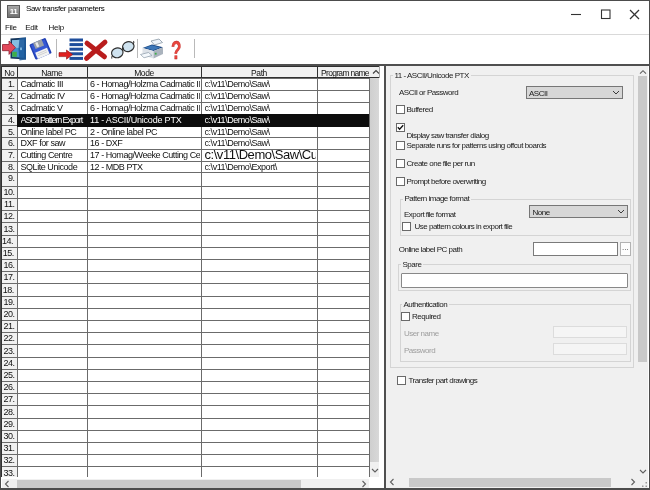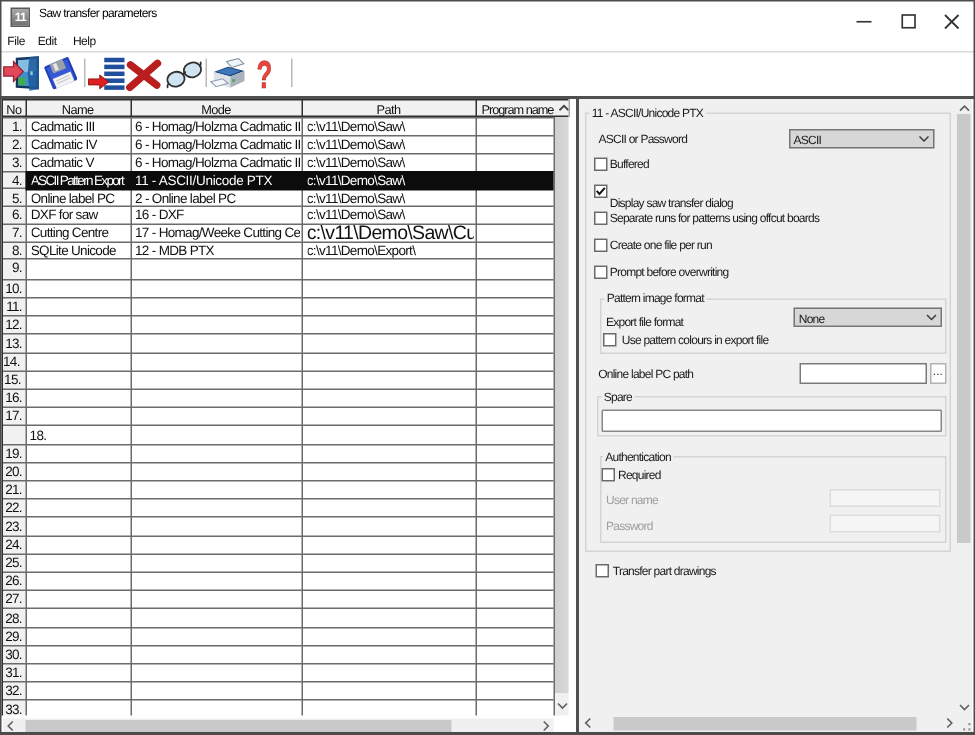--- a/index.html
+++ b/index.html
@@ -171,21 +171,21 @@
 <div style="left:204.5px;top:161.79999999999998px;width:111px;height:10.599999999999994px;font-size:9px;letter-spacing:-0.45px;color:#111;line-height:10.099999999999994px;overflow:hidden;white-space:nowrap">c:\v11\Demo\Export\</div>
 <div style="left:2px;top:173.39999999999998px;width:12.6px;text-align:right;font-size:9px;letter-spacing:-0.45px;color:#111;line-height:10.5px">9.</div>
 <div style="left:2px;top:186.89999999999998px;width:12.6px;text-align:right;font-size:9px;letter-spacing:-0.45px;color:#111;line-height:10.5px">10.</div>
 <div style="left:2px;top:199.1px;width:12.6px;text-align:right;font-size:9px;letter-spacing:-0.45px;color:#111;line-height:10.5px">11.</div>
 <div style="left:2px;top:211.29999999999998px;width:12.6px;text-align:right;font-size:9px;letter-spacing:-0.45px;color:#111;line-height:10.5px">12.</div>
 <div style="left:2px;top:223.5px;width:12.6px;text-align:right;font-size:9px;letter-spacing:-0.45px;color:#111;line-height:10.5px">13.</div>
 <div style="left:2px;top:235.7px;width:12.6px;text-align:left;font-size:9px;letter-spacing:-0.45px;color:#111;line-height:10.5px">14.</div>
 <div style="left:2px;top:247.89999999999998px;width:12.6px;text-align:center;font-size:9px;letter-spacing:-0.45px;color:#111;line-height:10.5px">15.</div>
 <div style="left:2px;top:260.09999999999997px;width:12.6px;text-align:right;font-size:9px;letter-spacing:-0.45px;color:#111;line-height:10.5px">16.</div>
 <div style="left:2px;top:272.3px;width:12.6px;text-align:right;font-size:9px;letter-spacing:-0.45px;color:#111;line-height:10.5px">17.</div>
-<div style="left:19px;top:284.5px;width:12.6px;text-align:center;font-size:9px;letter-spacing:-0.45px;color:#111;line-height:10.5px">18.</div>
+<div style="left:2px;top:284.5px;width:12.6px;text-align:center;font-size:9px;letter-spacing:-0.45px;color:#111;line-height:10.5px">18.</div>
 <div style="left:2px;top:296.7px;width:12.6px;text-align:right;font-size:9px;letter-spacing:-0.45px;color:#111;line-height:10.5px">19.</div>
 <div style="left:2px;top:308.9px;width:12.6px;text-align:right;font-size:9px;letter-spacing:-0.45px;color:#111;line-height:10.5px">20.</div>
 <div style="left:2px;top:321.09999999999997px;width:12.6px;text-align:right;font-size:9px;letter-spacing:-0.45px;color:#111;line-height:10.5px">21.</div>
 <div style="left:2px;top:333.3px;width:12.6px;text-align:right;font-size:9px;letter-spacing:-0.45px;color:#111;line-height:10.5px">22.</div>
 <div style="left:2px;top:345.5px;width:12.6px;text-align:right;font-size:9px;letter-spacing:-0.45px;color:#111;line-height:10.5px">23.</div>
 <div style="left:2px;top:357.7px;width:12.6px;text-align:right;font-size:9px;letter-spacing:-0.45px;color:#111;line-height:10.5px">24.</div>
 <div style="left:2px;top:369.9px;width:12.6px;text-align:right;font-size:9px;letter-spacing:-0.45px;color:#111;line-height:10.5px">25.</div>
 <div style="left:2px;top:382.09999999999997px;width:12.6px;text-align:right;font-size:9px;letter-spacing:-0.45px;color:#111;line-height:10.5px">26.</div>
 <div style="left:2px;top:394.3px;width:12.6px;text-align:right;font-size:9px;letter-spacing:-0.45px;color:#111;line-height:10.5px">27.</div>
 <div style="left:2px;top:406.5px;width:12.6px;text-align:right;font-size:9px;letter-spacing:-0.45px;color:#111;line-height:10.5px">28.</div>

